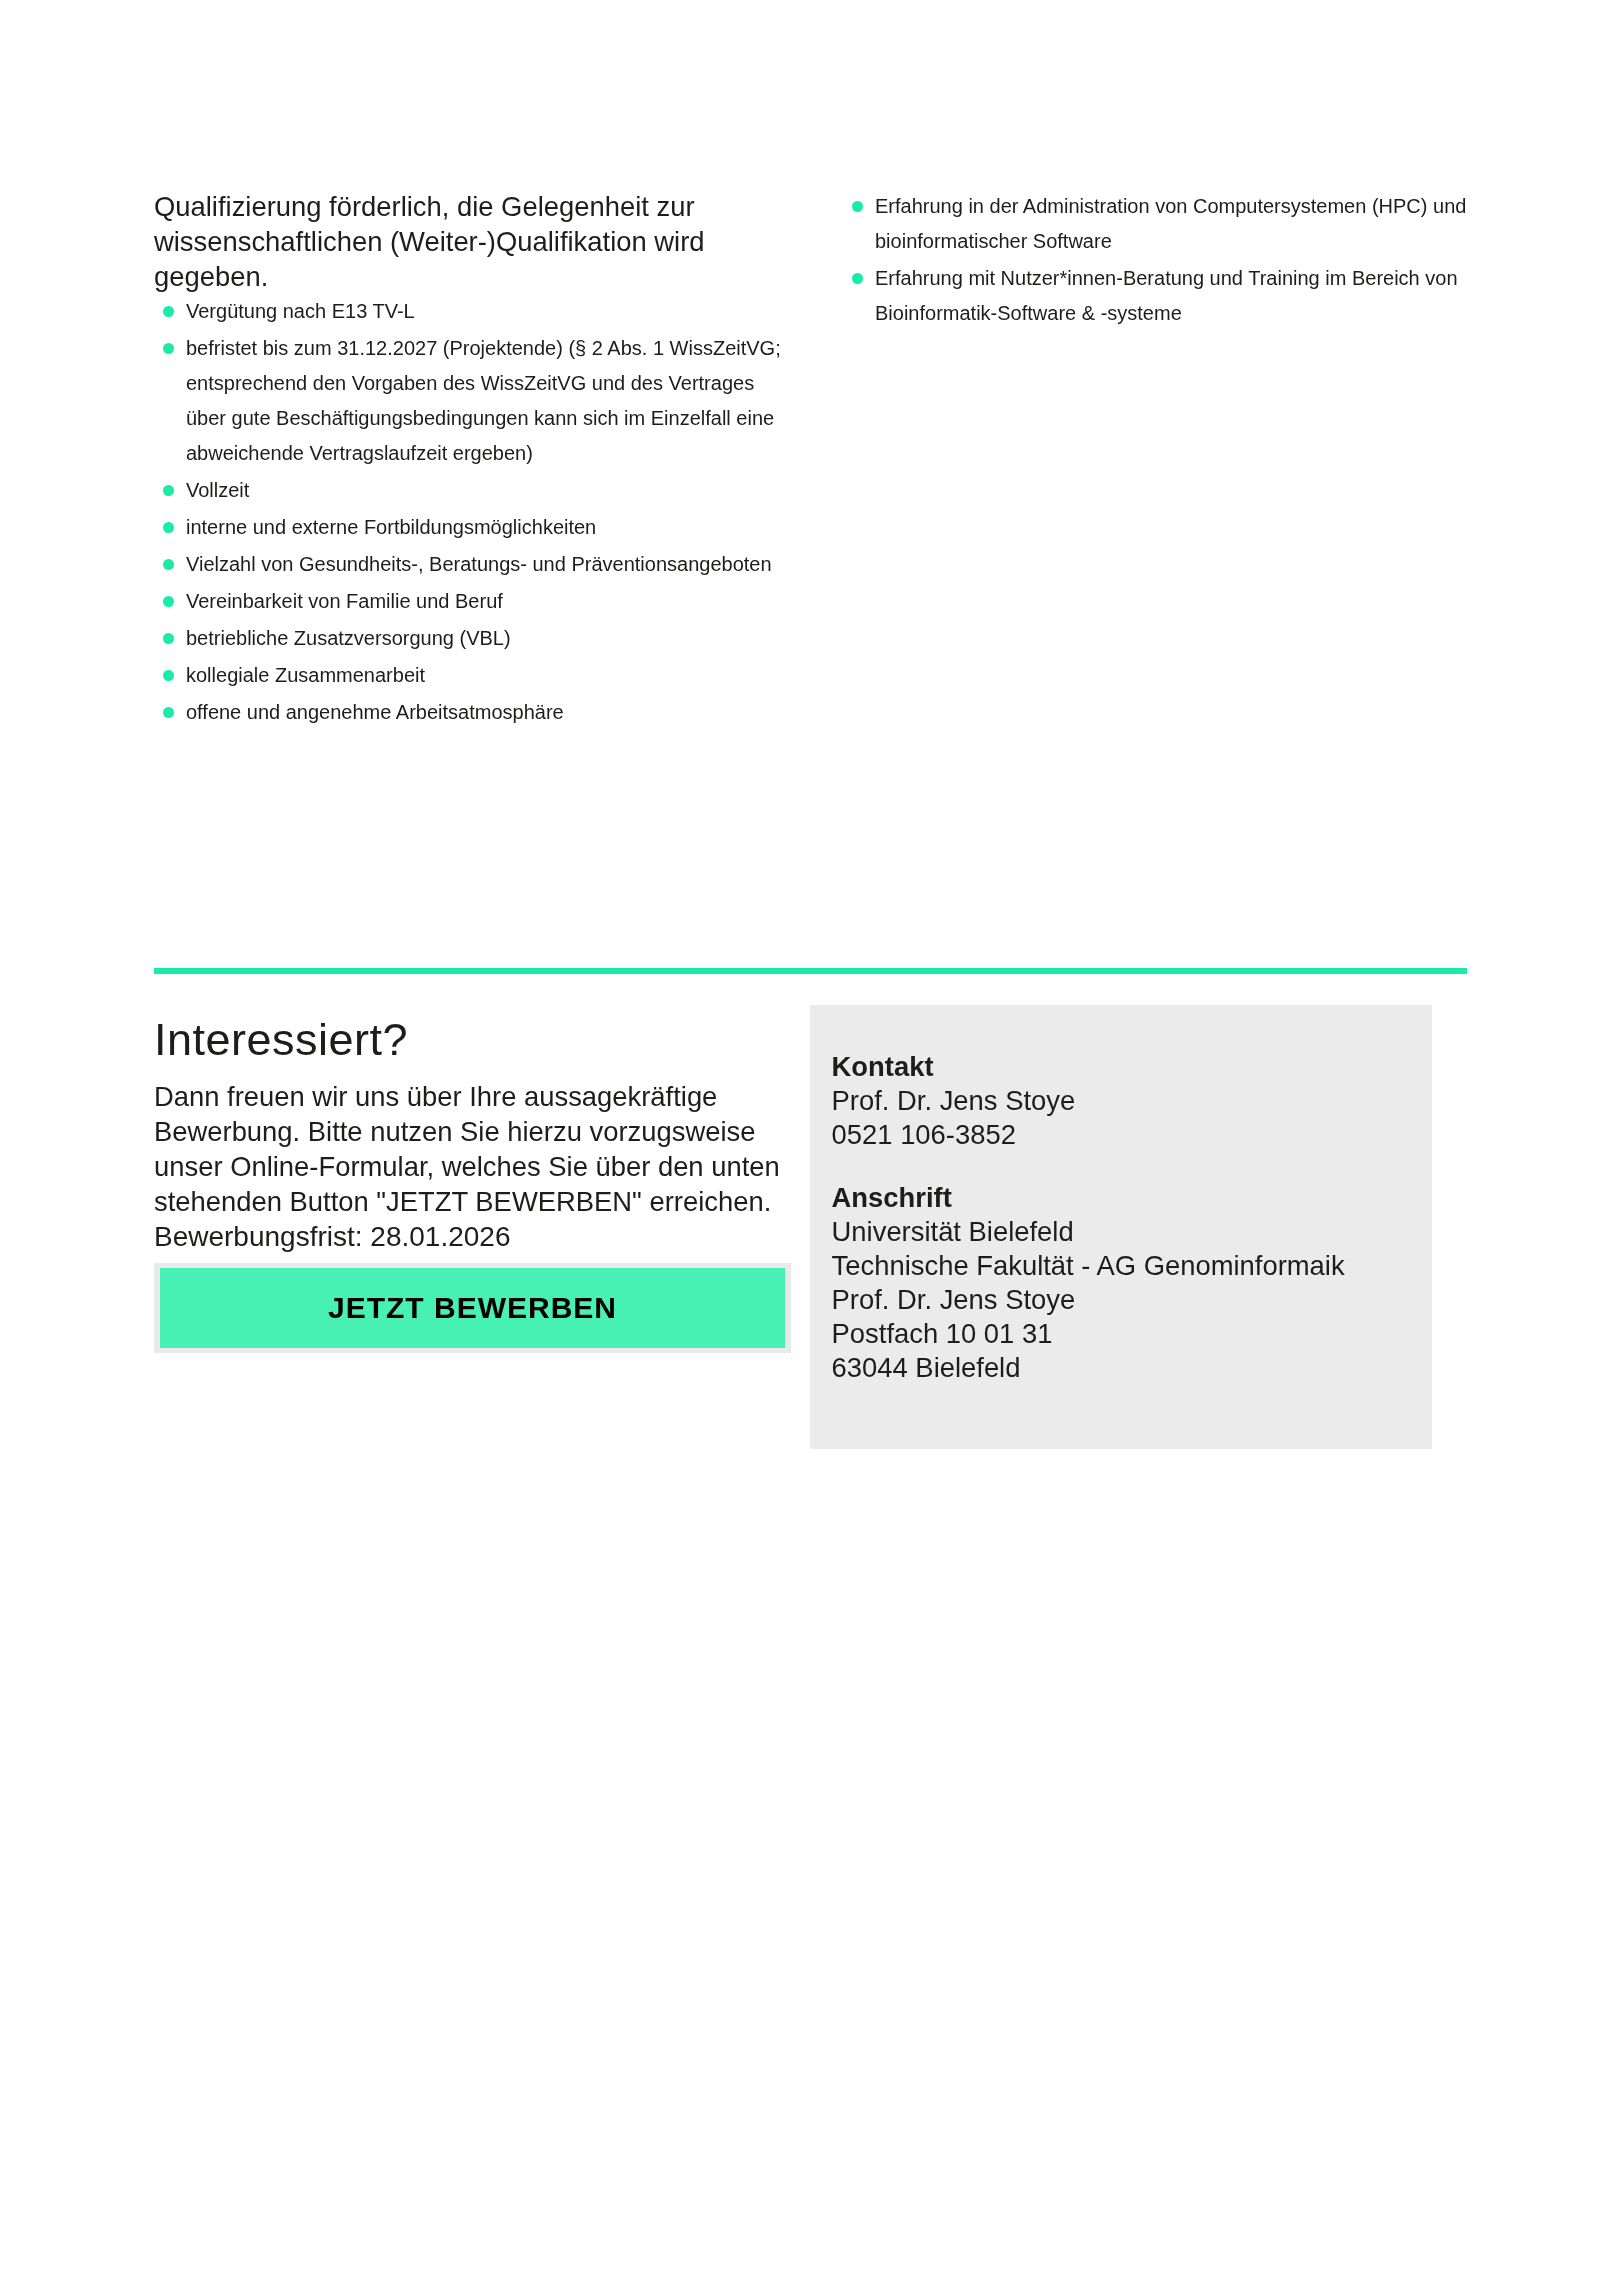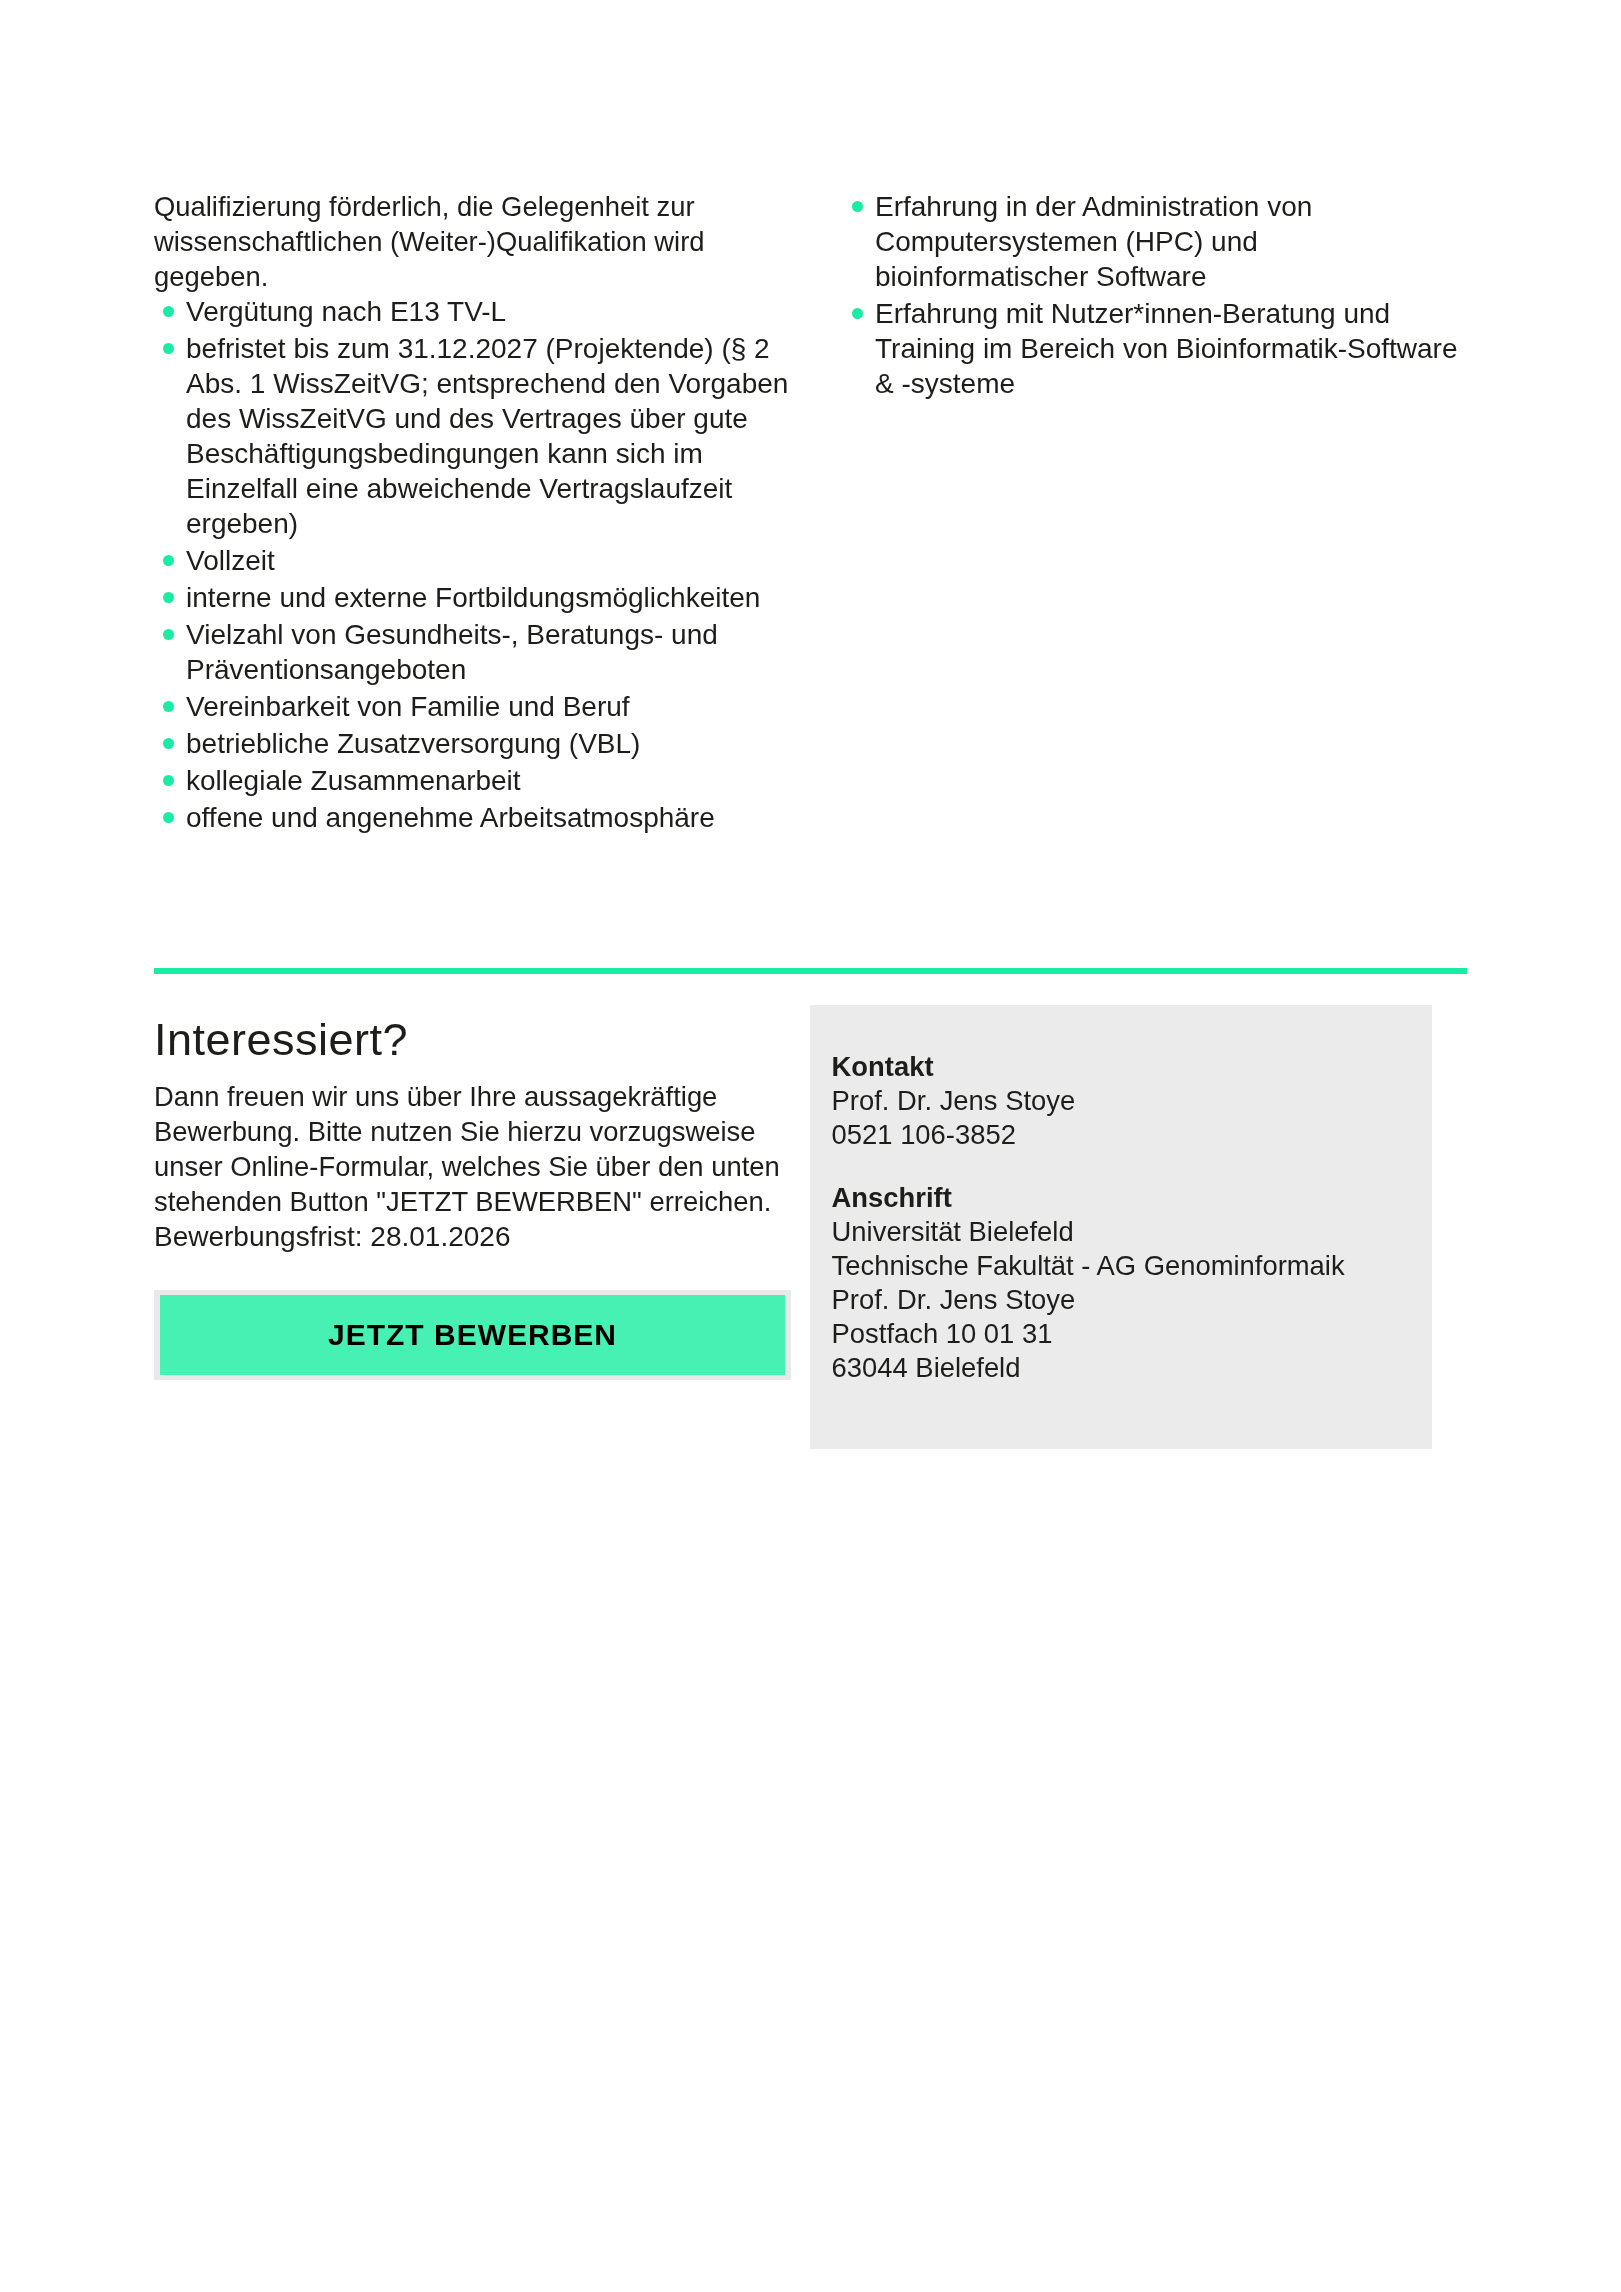--- a/index.html
+++ b/index.html
@@ -30,21 +30,21 @@
     line-height:55px;
     letter-spacing:0.5px;
     color:var(--ink);
   }
   .col-left-top h2.sec-heading{margin-top:43px;}
 
   ul.dots{list-style:none;margin:0;padding:0;}
   ul.dots li{
     position:relative;
     padding-left:32px;
-    font-size:28px;line-height:35px;
+    font-size:20px;line-height:35px;
     margin-bottom:2px;
   }
   ul.dots li::before{
     content:"";
     position:absolute;
     left:8.8px;top:11.8px;
     width:10.8px;height:10.8px;
     border-radius:50%;
     background:var(--accent);
   }
@@ -62,21 +62,21 @@
     background:var(--accent);
   }
 
   .col-left-bottom{position:absolute;left:154px;top:1012px;width:637px;}
   .interested-body{margin-top:11.8px;}
   .deadline{
     font-size:28px;line-height:35px;
     font-weight:normal;
   }
   .button-frame{
-    margin-top:36px;
+    margin-top:9px;
     background:var(--frame-gray);
     padding:4.9px 5.9px;
     width:637px;
     cursor:pointer;
   }
   .apply-button{
     background:var(--button-green);
     height:80px;
     display:flex;align-items:center;justify-content:center;
     font-size:30px;font-weight:bold;

